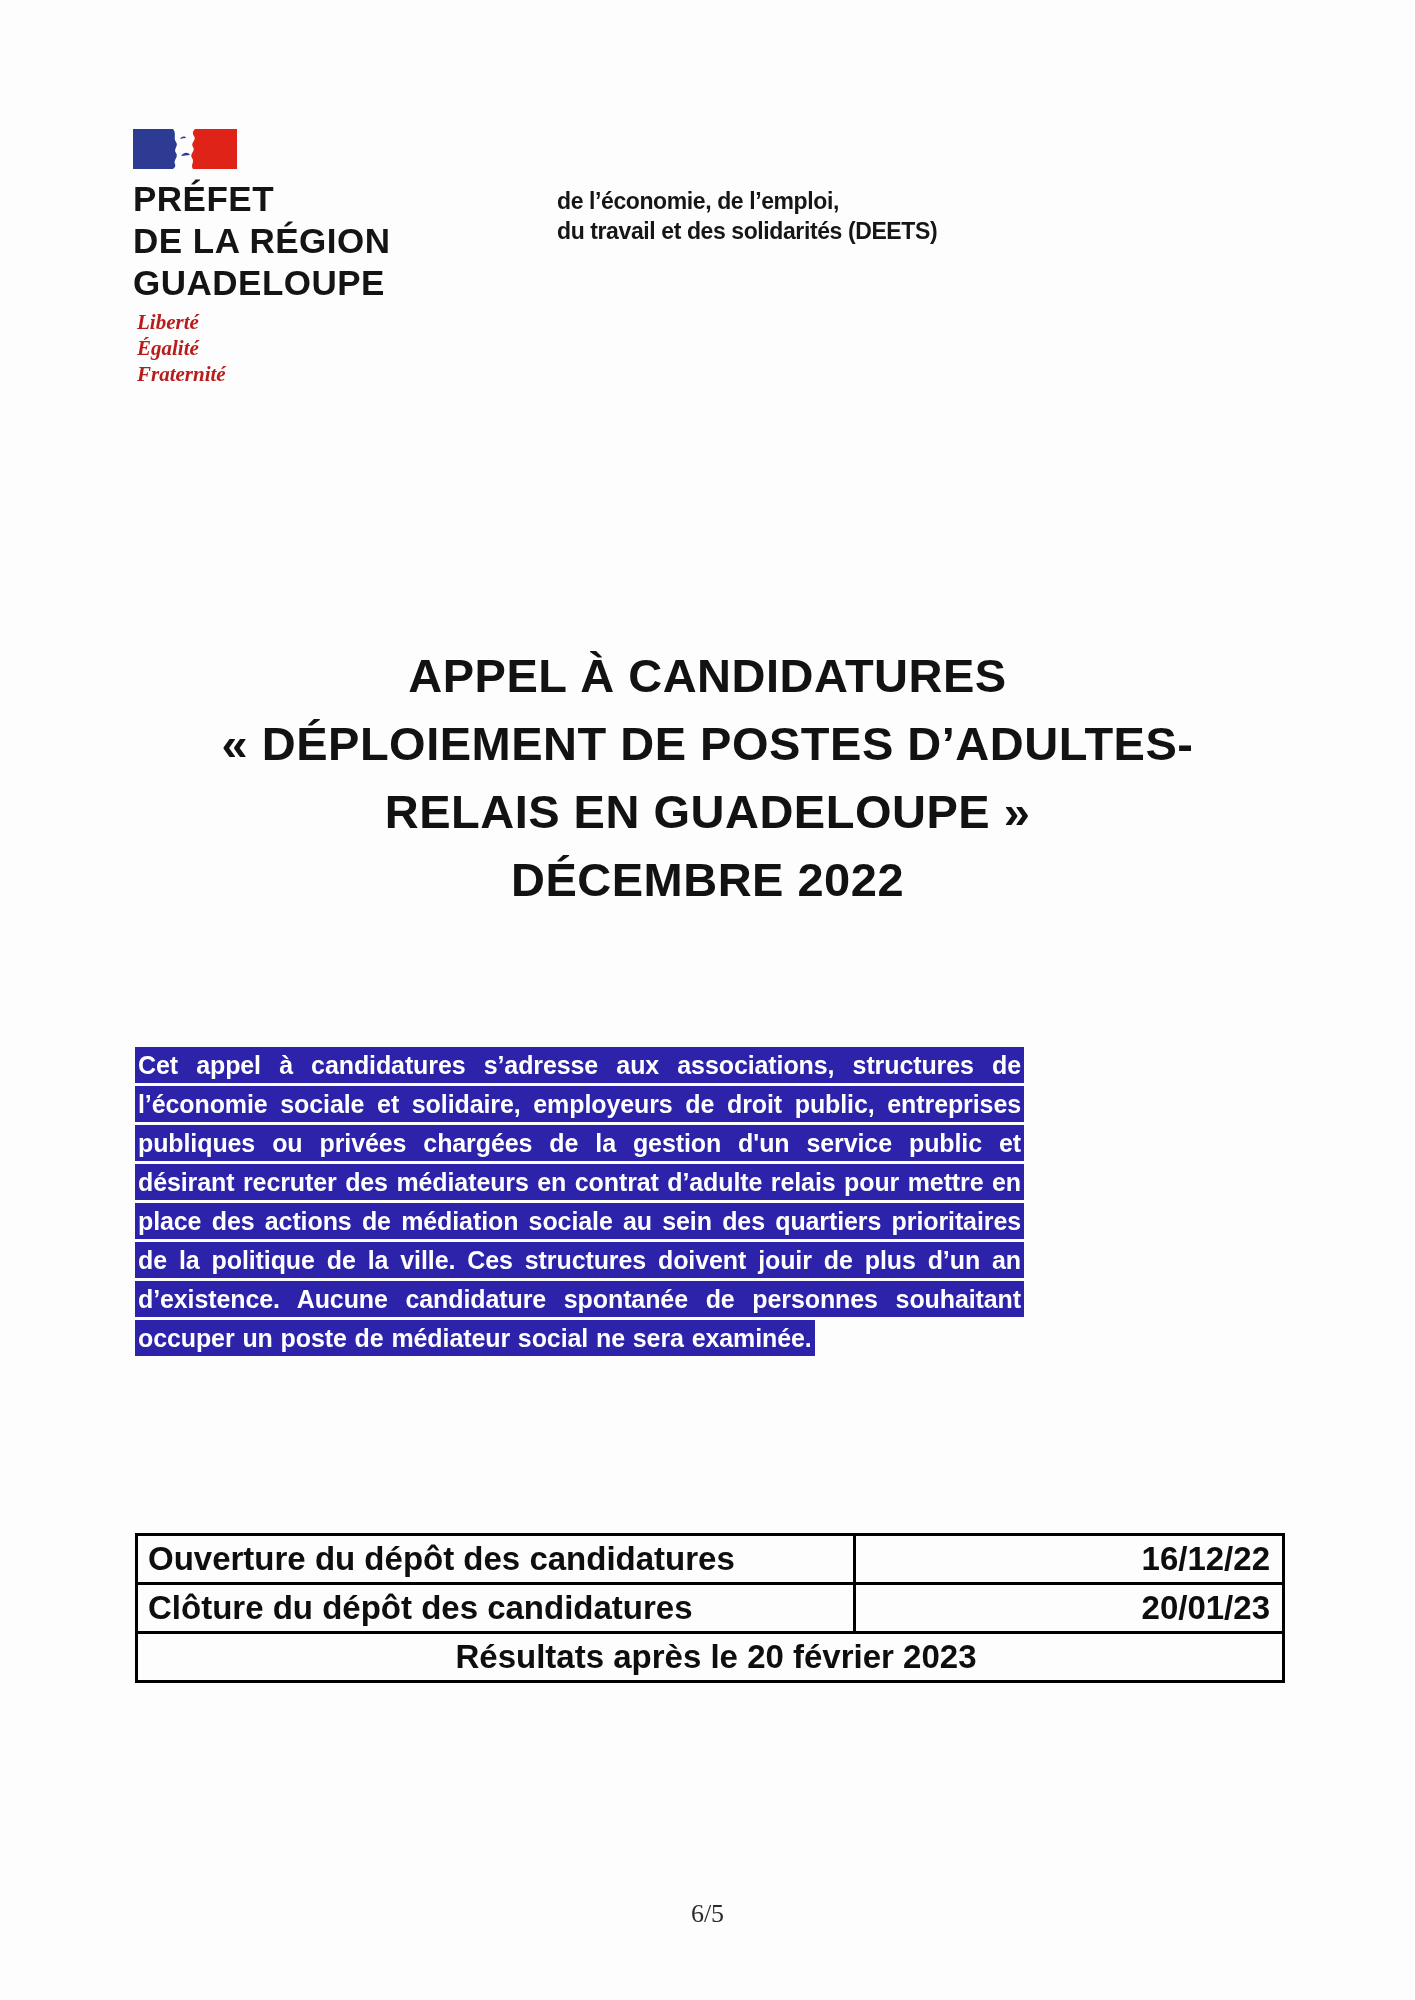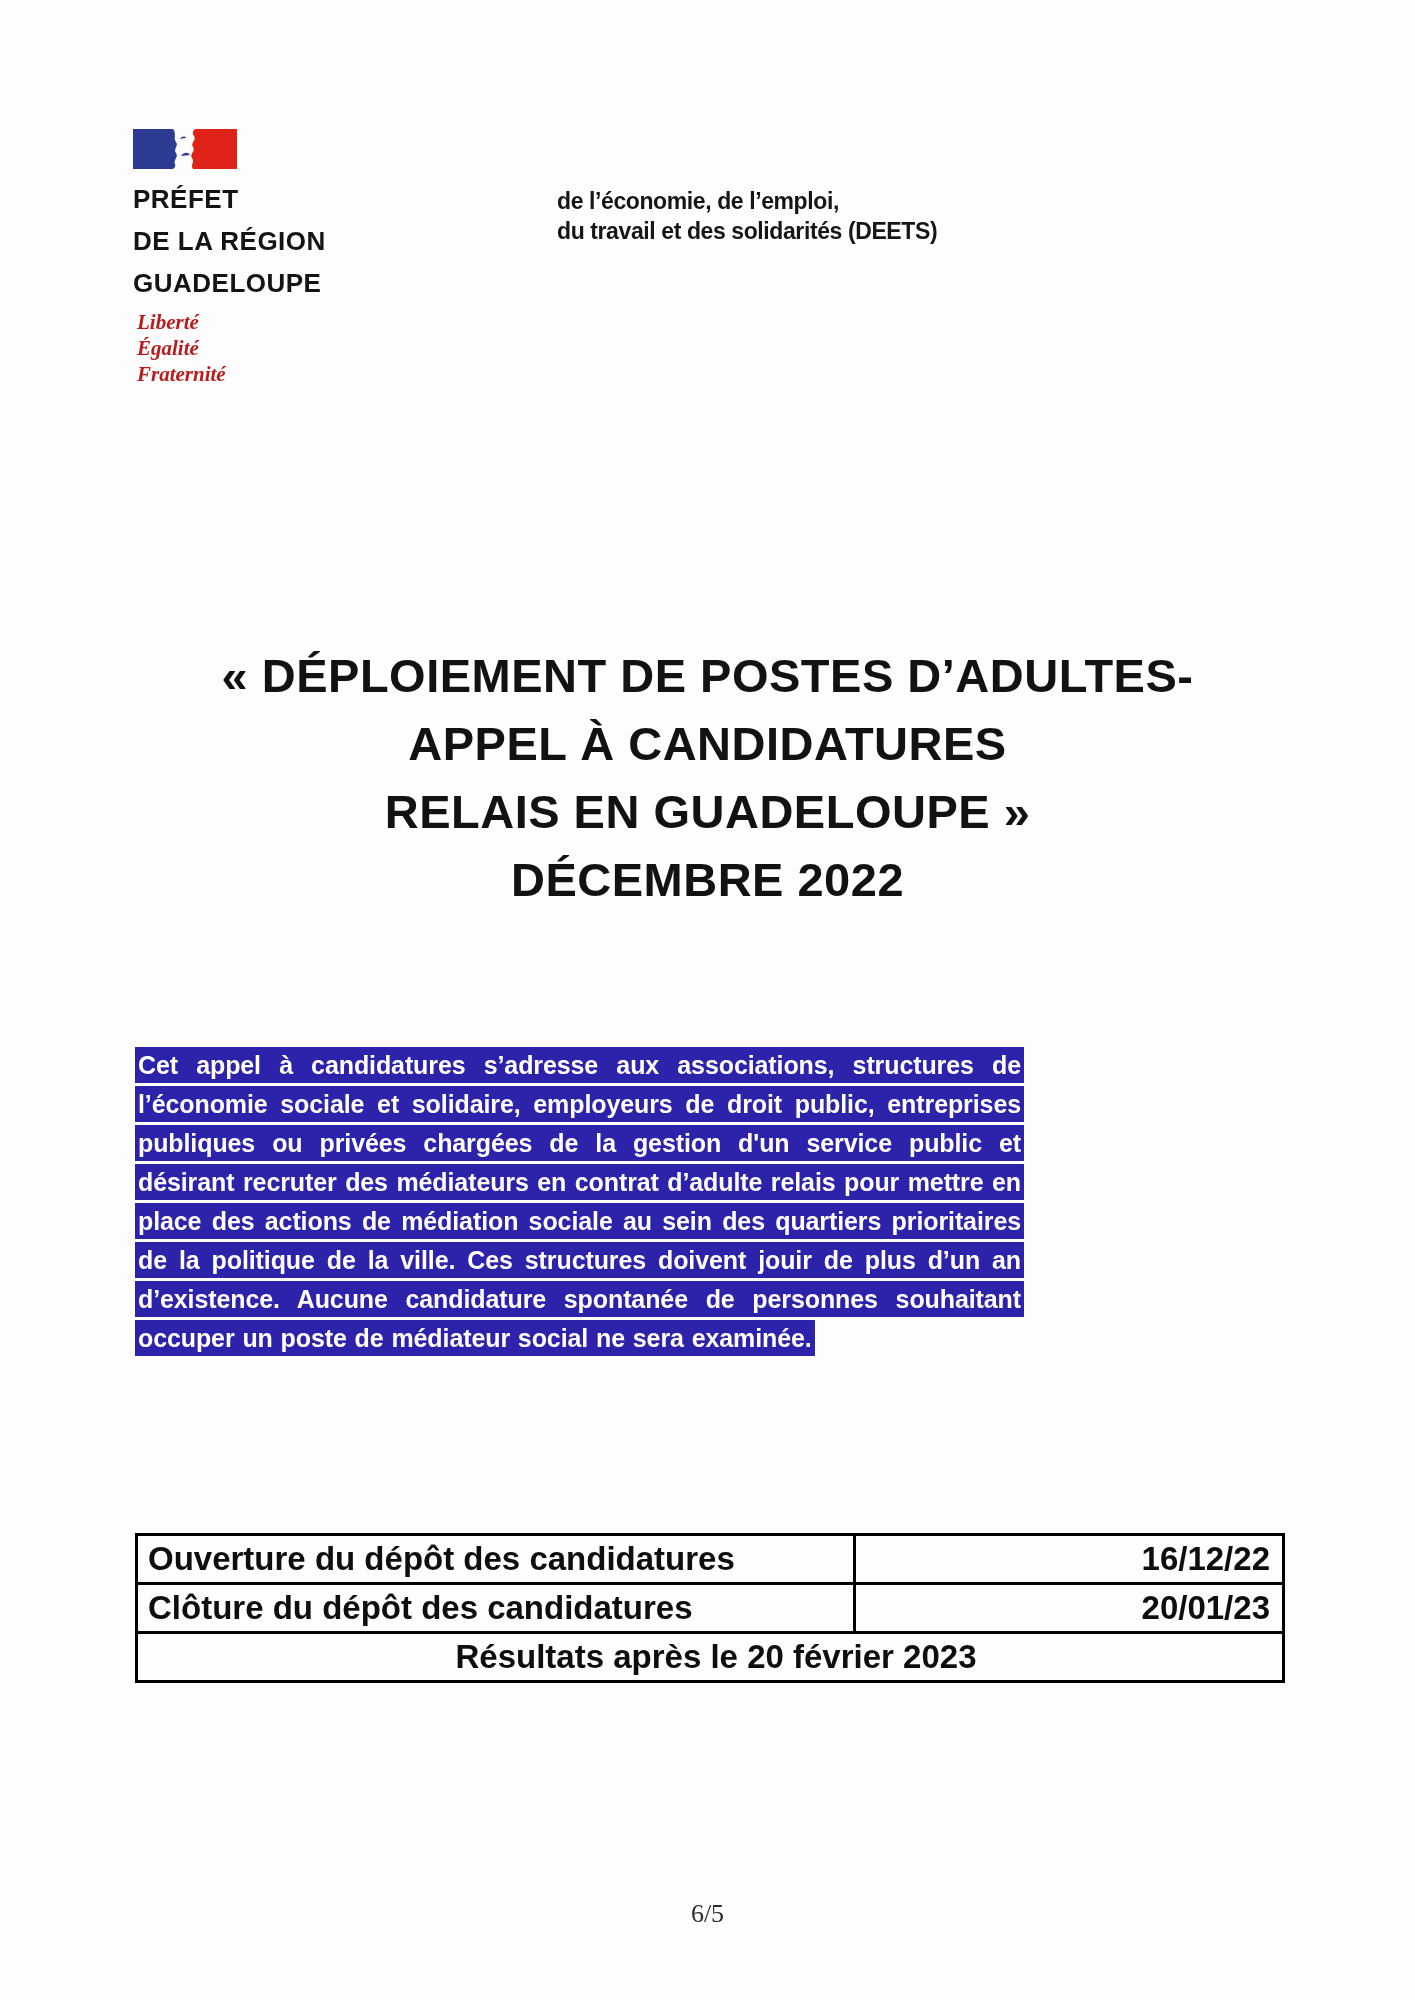--- a/index.html
+++ b/index.html
@@ -11,21 +11,21 @@
     background: #fdfdfd;
     font-family: "Liberation Sans", "DejaVu Sans", sans-serif;
     color: #111;
     overflow: hidden;
   }
 
   
   .flag { position: absolute; left: 133px; top: 129px; width: 104px; height: 40px; }
   .prefecture {
     position: absolute; left: 133px; top: 178px;
-    font-weight: bold; font-size: 26px; line-height: 42px;
+    font-weight: bold; font-size: 35px; line-height: 42px;
     letter-spacing: 0.5px; color: #141414;
   }
   .motto {
     position: absolute; left: 137px; top: 309px;
     font-family: "Liberation Serif", "DejaVu Serif", serif;
     font-style: italic; font-weight: bold;
     font-size: 21px; line-height: 26px; color: #b91c1c;
   }
   .direction {
     position: absolute; left: 557px; top: 186px;
@@ -104,22 +104,22 @@
     <div>Égalité</div>
     <div>Fraternité</div>
   </div>
 
   <div class="direction">
     <div>de l’économie, de l’emploi,</div>
     <div>du travail et des solidarités (DEETS)</div>
   </div>
 
   <h1 class="doc-title">
+    <div>APPEL À CANDIDATURES</div>
     <div>« DÉPLOIEMENT DE POSTES D’ADULTES-</div>
-    <div>APPEL À CANDIDATURES</div>
     <div>RELAIS EN GUADELOUPE »</div>
     <div>DÉCEMBRE 2022</div>
   </h1>
 
   <p class="intro">
     <span class="hl">Cet appel à candidatures s’adresse aux associations, structures de l’économie sociale et solidaire, employeurs de droit public, entreprises publiques ou privées chargées de la gestion d'un service public et désirant recruter des médiateurs en contrat d’adulte relais pour mettre en place des actions de médiation sociale au sein des quartiers prioritaires de la politique de la ville. Ces structures doivent jouir de plus d’un an d’existence. Aucune candidature spontanée de personnes souhaitant occuper un poste de médiateur social ne sera examinée.</span>
   </p>
 
   <table class="schedule">
     <colgroup>

